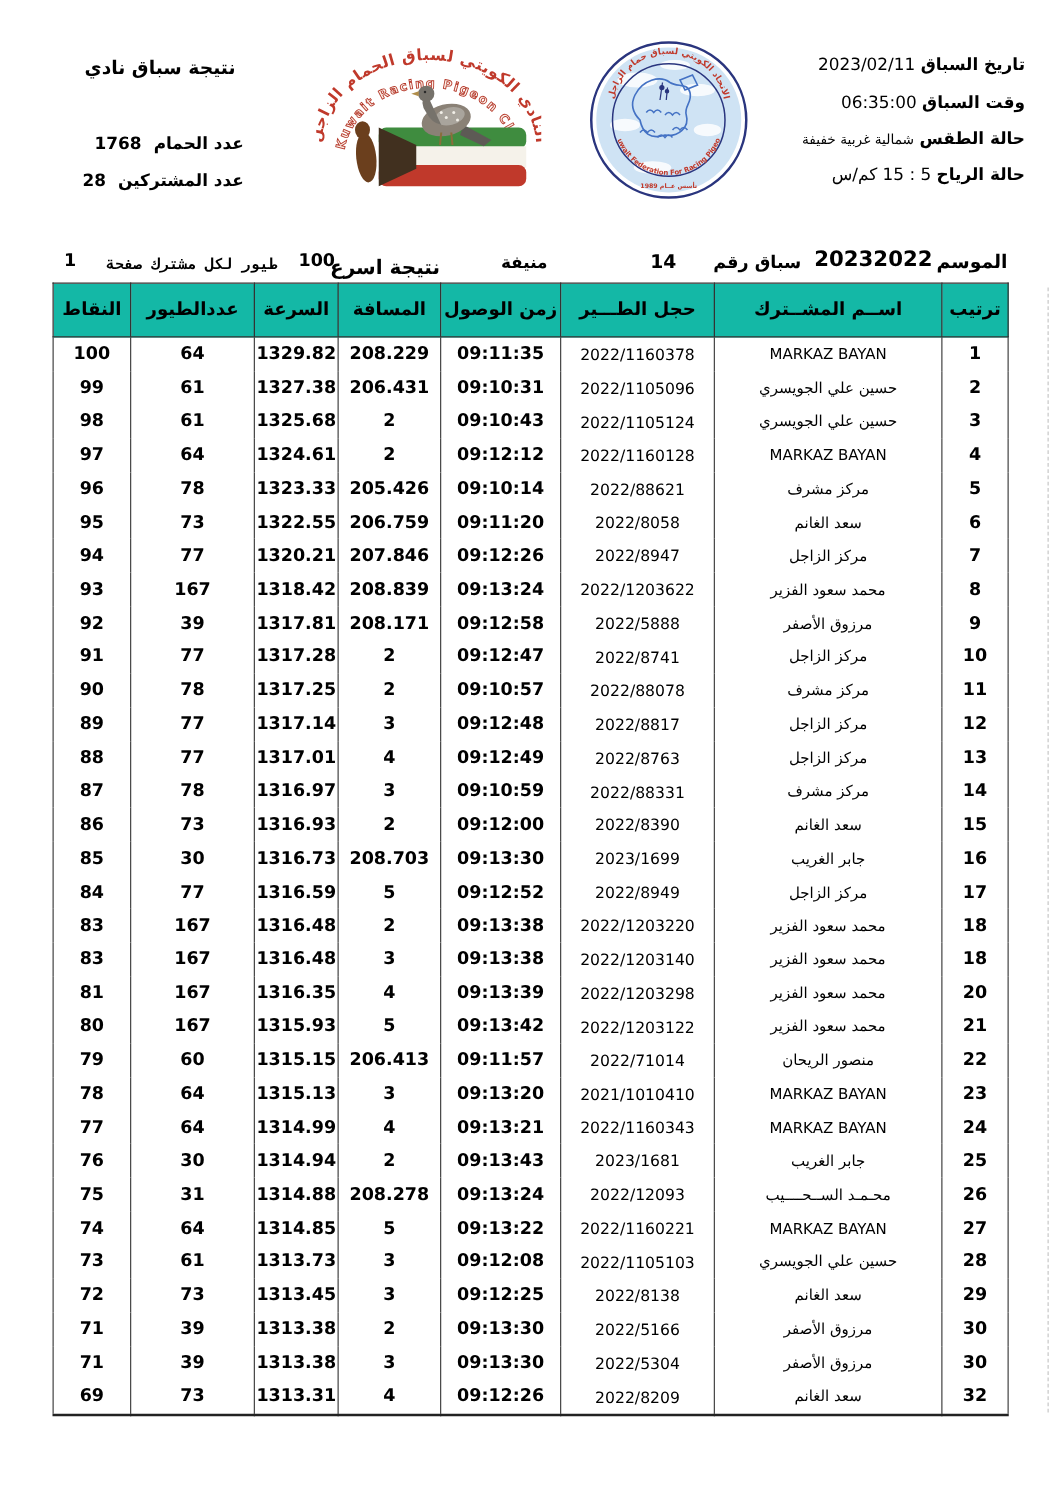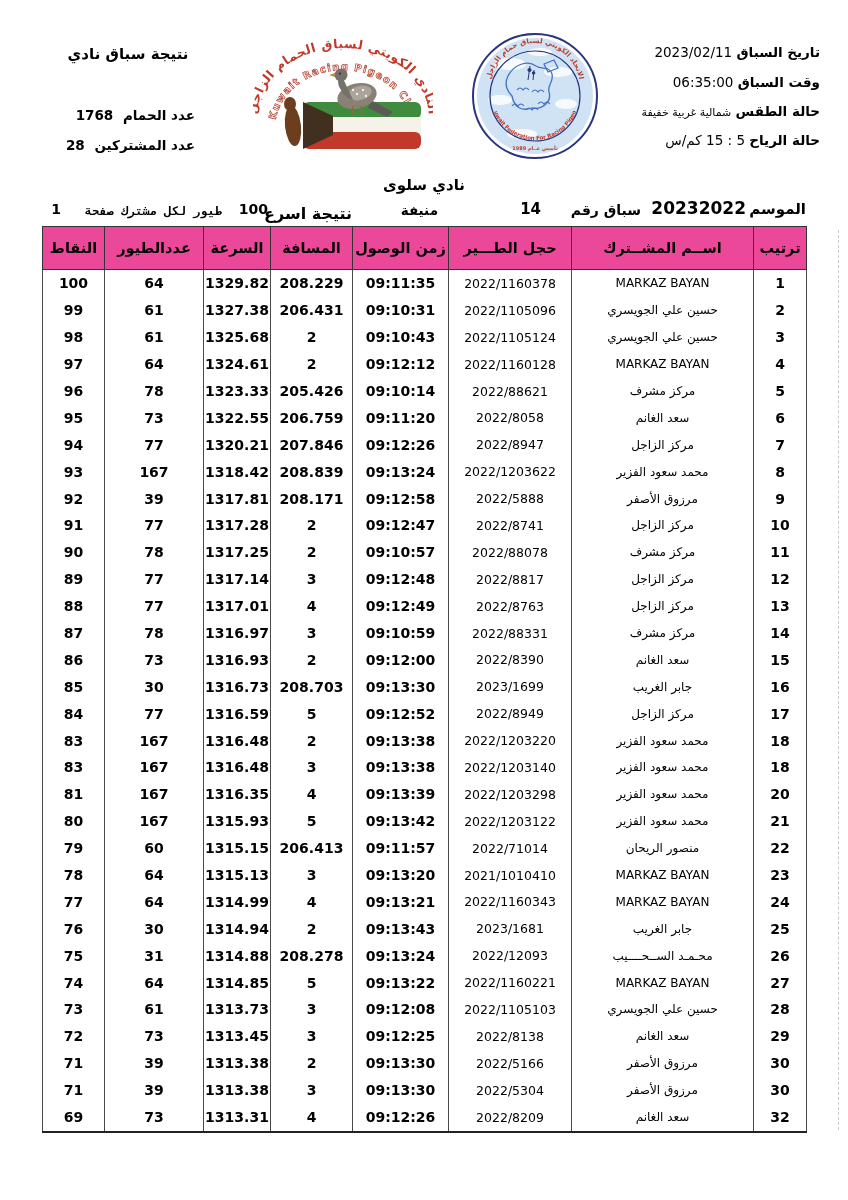--- a/index.html
+++ b/index.html
@@ -28,21 +28,21 @@
   .m-race-num{right:307px;font-size:15px;}
   .m-loc{right:410px;top:202px;font-size:13.5px;}
   .m-result{right:496px;top:204px;font-size:16px;}
   .m-fast{right:580px;top:201px;font-size:14px;}
   .m-per{right:626px;top:204px;font-size:12px;font-family:Liberation Mono, monospace;}
   .m-page{right:787px;top:201px;font-size:14px;}
 
   
   table.results{position:absolute;left:42px;top:226px;width:764px;border-collapse:collapse;
     table-layout:fixed;direction:rtl;border:1px solid #3a3a3a;border-bottom:2px solid #222;}
-  table.results th{background:#ec4899;border:1px solid #333;height:42px;
+  table.results th{background:#14b8a6;border:1px solid #333;height:42px;
     font-size:14.5px;font-weight:bold;padding:0;text-align:center;vertical-align:middle;}
   table.results td{border-left:1px solid #4a4a4a;border-right:1px solid #4a4a4a;
     height:26.9px;padding:0;text-align:center;vertical-align:middle;
     font-size:14px;font-weight:bold;}
   table.results td.c-name{font-size:12px;font-weight:normal;margin-top:12px;}
   table.results td.c-ring{font-size:12.5px;font-weight:normal;}
   .dash-right{left:838px;top:230px;height:900px;width:0;border-left:1px dashed #c9c9c9;}
 
   svg text{font-family:"DejaVu Sans",sans-serif;}
 </style>
@@ -154,21 +154,20 @@
   </div>
   <div class="abs info-line il3">
     <b>حالة الطقس</b>
     <span class="weather-val">شمالية غربية خفيفة</span>
   </div>
   <div class="abs info-line il4">
     <b>حالة الرياح</b>
     <span>5 : 15 كم/س</span>
   </div>
 
-  <div class="abs club-name">نادي سلوى</div>
   <div class="abs meta-item m-season-label">الموسم</div>
   <div class="abs meta-item m-season">20232022</div>
   <div class="abs meta-item m-race-label">سباق رقم</div>
   <div class="abs meta-item m-race-num">14</div>
   <div class="abs meta-item m-loc">منيفة</div>
   <div class="abs meta-item m-result">نتيجة اسرع</div>
   <div class="abs meta-item m-fast">100</div>
   <div class="abs meta-item m-per">طيور لكل مشترك صفحة</div>
   <div class="abs meta-item m-page">1</div>
 

